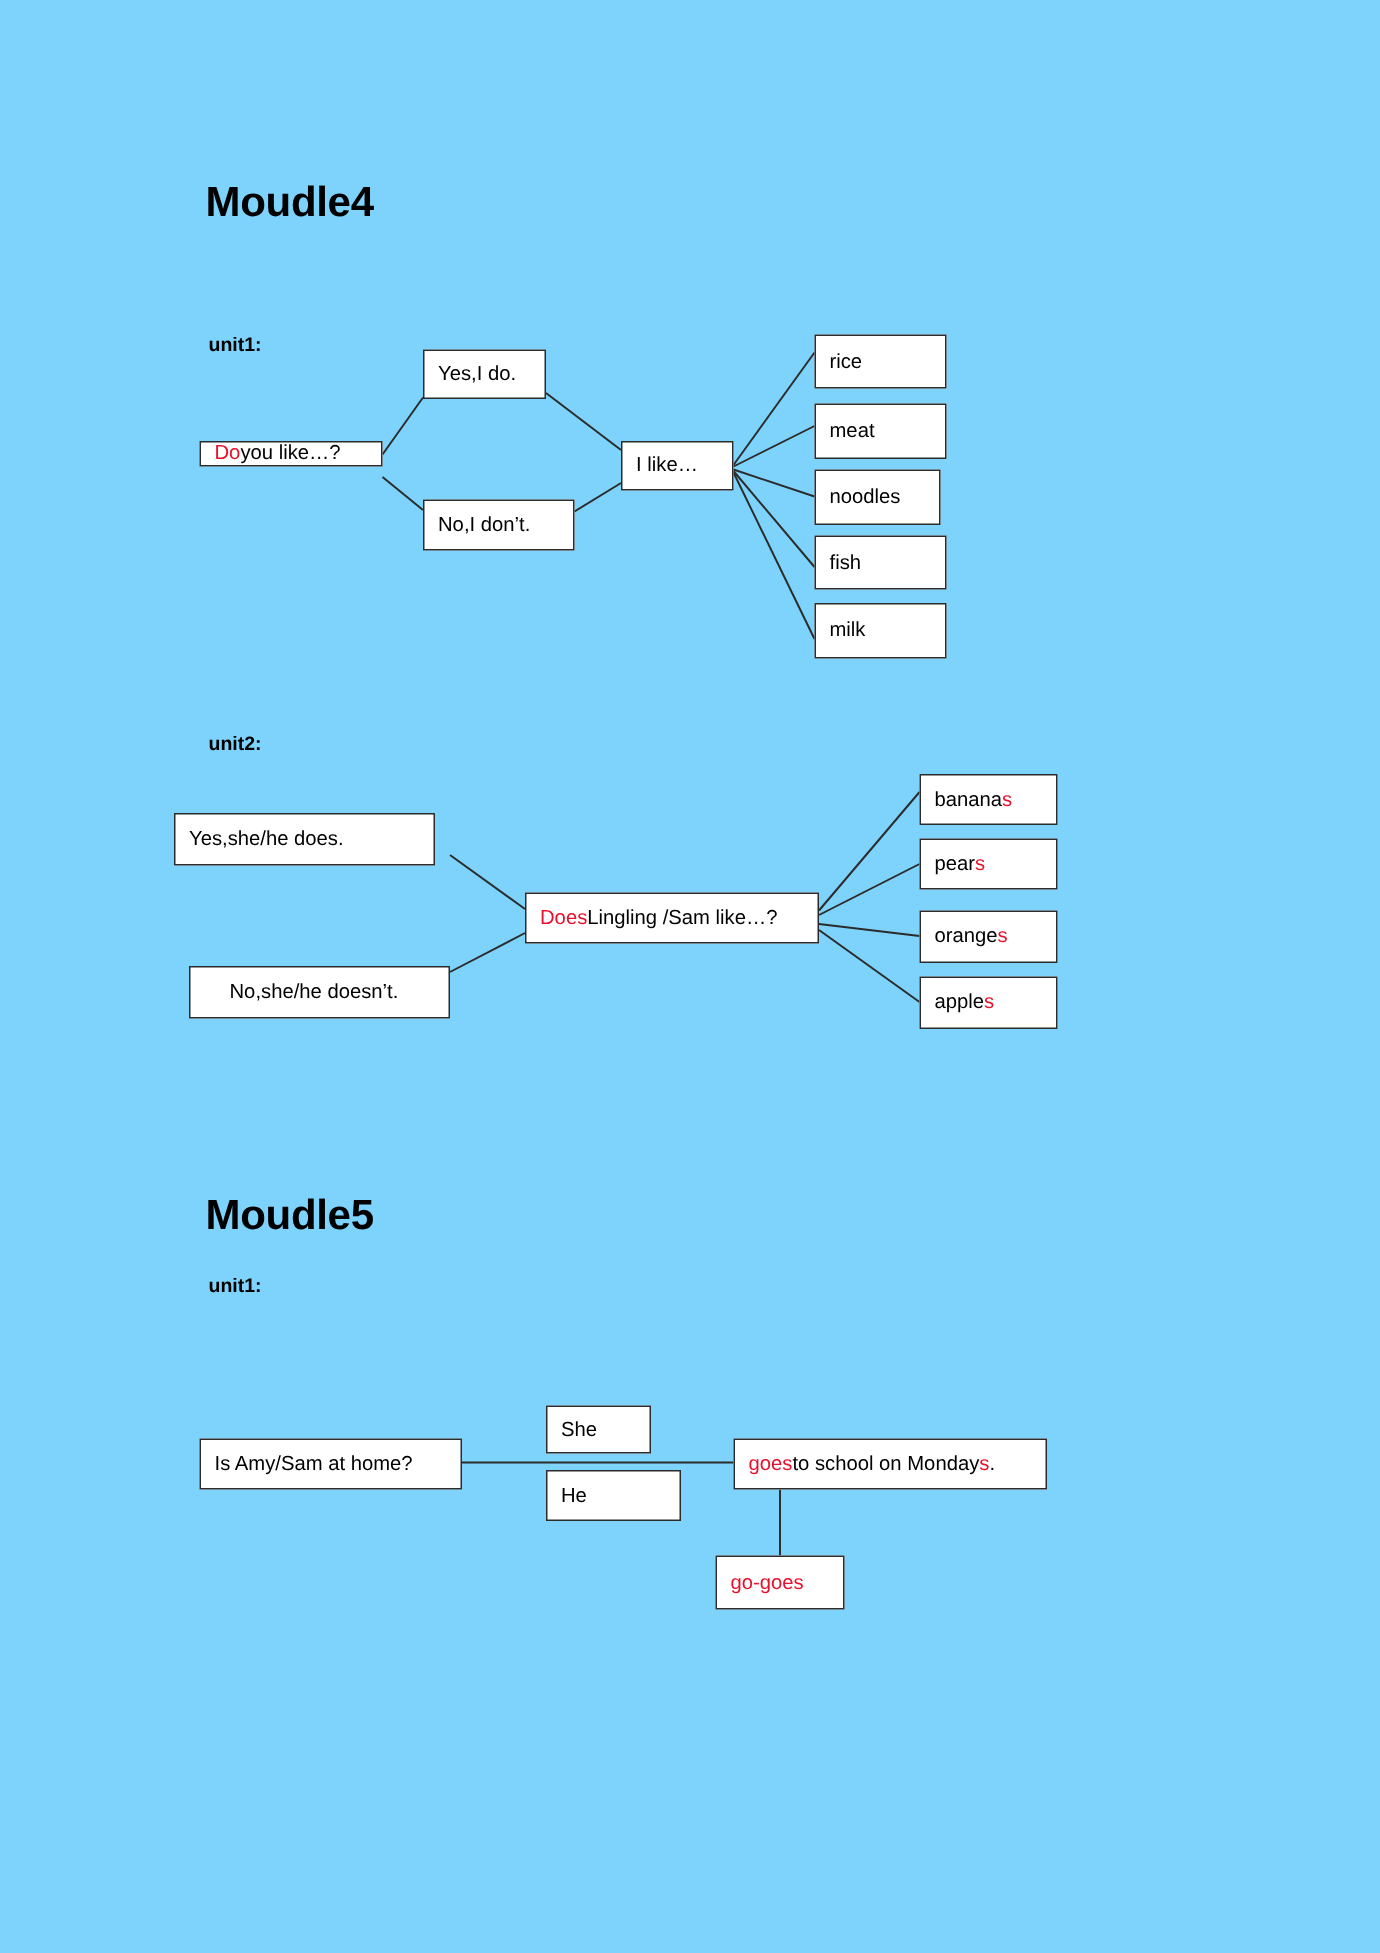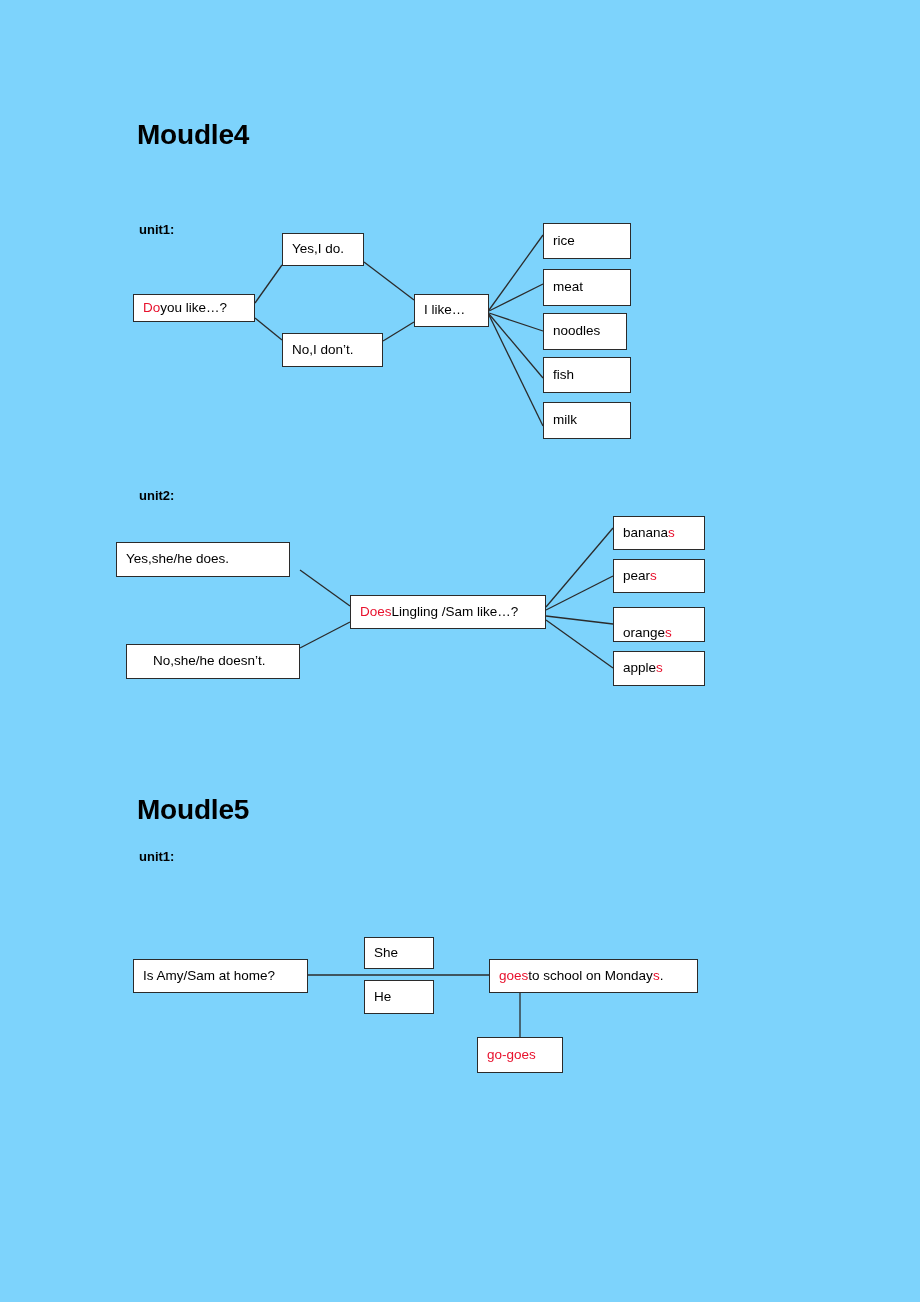--- a/index.html
+++ b/index.html
@@ -89,21 +89,21 @@
 
       <line x1="308" y1="975" x2="489" y2="975"></line>
       <line x1="520" y1="993" x2="520" y2="1037"></line>
     </g>
   </svg>
 
   <div class="module-title" style="left:137px; top:119px;">Moudle4</div>
 
   <div class="unit-title" style="left:139px; top:222px;">unit1:</div>
 
-  <div class="node" style="left:133px; top:294px; width:122px; height:28px;align-items:center;">
+  <div class="node" style="left:133px; top:294px; width:122px; height:17px;align-items:center;">
     <span class="red">Do</span>
       <span> you like…?</span>
   </div>
 
   <div class="node" style="left:282px; top:233px; width:82px; height:33px;">
     <span>Yes,I do.</span>
   </div>
 
   <div class="node" style="left:282px; top:333px; width:101px; height:34px;">
     <span>No,I don’t.</span>
@@ -145,42 +145,42 @@
   </div>
 
   <div class="node" style="left:613px; top:516px; width:92px; height:34px;">
     <span>banana</span>
       <span class="red">s</span>
   </div>
   <div class="node" style="left:613px; top:559px; width:92px; height:34px;">
     <span>pear</span>
       <span class="red">s</span>
   </div>
-  <div class="node" style="left:613px; top:607px; width:92px; height:35px;align-items:flex-end;">
+  <div class="node" style="left:613px; top:607px; width:92px; height:35px;">
     <span>orange</span>
       <span class="red">s</span>
   </div>
   <div class="node" style="left:613px; top:651px; width:92px; height:35px;">
     <span>apple</span>
       <span class="red">s</span>
   </div>
 
   <div class="module-title" style="left:137px; top:794px;">Moudle5</div>
 
   <div class="unit-title" style="left:139px; top:849px;">unit1:</div>
 
   <div class="node" style="left:133px; top:959px; width:175px; height:34px;">
     <span>Is Amy/Sam at home?</span>
   </div>
 
   <div class="node" style="left:364px; top:937px; width:70px; height:32px;">
     <span>She</span>
   </div>
 
-  <div class="node" style="left:364px; top:980px; width:70px; height:34px;">
+  <div class="node" style="left:364px; top:980px; width:90px; height:34px;">
     <span>He</span>
   </div>
 
   <div class="node" style="left:489px; top:959px; width:209px; height:34px;">
     <span class="red">goes</span>
       <span> to school on Monday</span>
       <span class="red">s</span>
       <span>.</span>
   </div>
 

